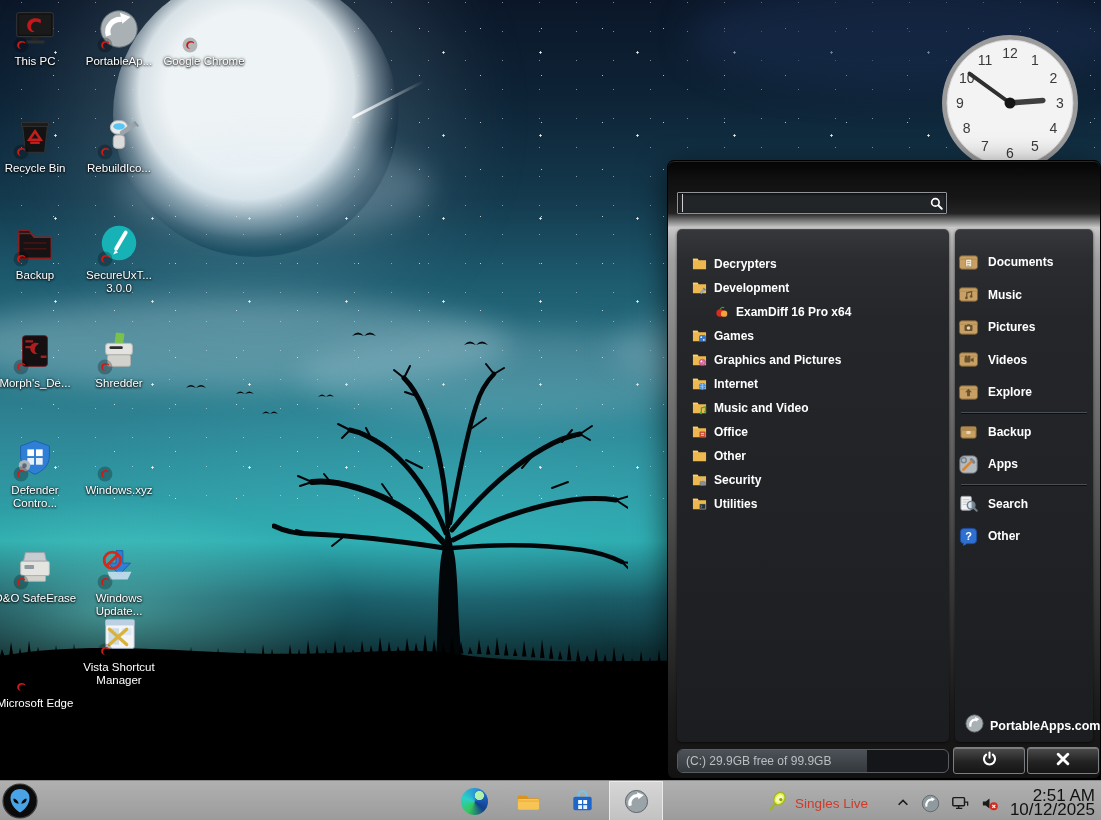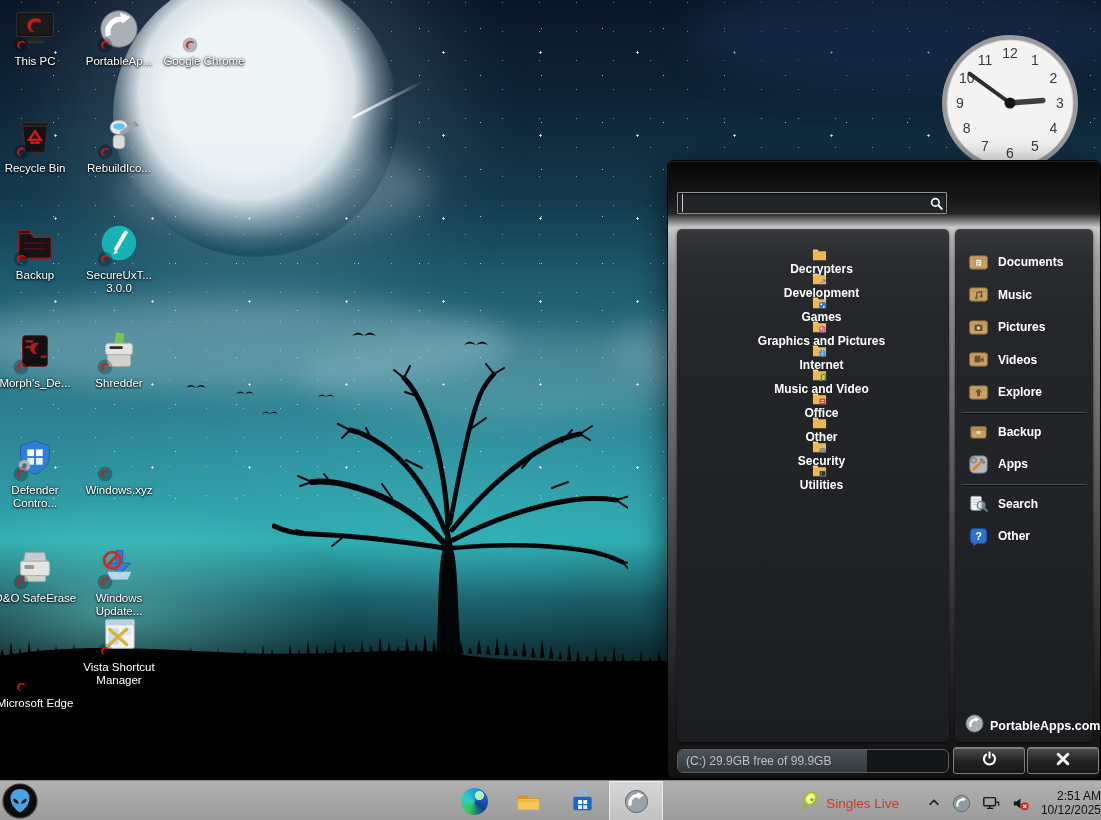--- a/index.html
+++ b/index.html
@@ -64,26 +64,26 @@
     background:#222528;border:1px solid #8e9499;border-radius:1px;
     box-shadow:inset 0 1px 3px rgba(0,0,0,.8);display:flex;align-items:center;}
   .pa-search input{flex:1;background:transparent;border:0;outline:none;color:#e8e8e8;
     font-size:12px;padding:0 4px;height:18px;border-left:1px solid #cfcfcf;margin-left:4px;font-family:inherit;}
   .pa-search .mag{width:20px;display:flex;justify-content:center;}
   .pa-panel{position:absolute;top:68px;height:513px;box-sizing:border-box;border-radius:5px;
     background:linear-gradient(180deg,#36383b 0%,#2a2c2f 6%,#242629 18%,#202225 60%,#1b1d20 100%);
     box-shadow:inset 0 1px 0 rgba(255,255,255,.09),0 1px 3px rgba(0,0,0,.6);}
   .pa-left{left:9px;width:272px;padding-top:18px;}
   .pa-right{left:287px;width:138px;padding-top:17px;}
-  .cat-row{display:flex;align-items:center;height:24px;padding-left:12px;cursor:pointer;flex-direction:column;}
+  .cat-row{display:flex;align-items:flex-end;height:24px;padding-left:12px;cursor:pointer;}
   .cat-row .cicon{width:20px;display:flex;justify-content:center;}
   .cat-row .clabel{margin-left:5px;font-size:12px;font-weight:bold;color:#fff;white-space:nowrap;}
   .cat-row.indent{padding-left:34px;}
   .cat-row.indent .clabel{font-weight:600;}
-  .pl-row{display:flex;align-items:center;height:32.5px;padding-left:10px;cursor:pointer;text-align:center;}
+  .pl-row{display:flex;align-items:center;height:32.5px;cursor:pointer;text-align:center;}
   .pl-row .picon{width:26px;display:flex;justify-content:center;}
   .pl-row .plabel{margin-left:7px;font-size:12px;font-weight:600;color:#fff;white-space:nowrap;}
   .pa-divider{height:1px;margin:3px 6px;background:#4a4f55;box-shadow:0 1px 0 rgba(0,0,0,.6);}
   .pa-brand{position:absolute;left:4px;bottom:5px;display:flex;align-items:center;padding-left:6px;}
   .pa-brand .blabel{margin-left:6px;font-size:12.5px;font-weight:bold;color:#fff;white-space:nowrap;}
   .pa-drive{position:absolute;left:9px;top:588px;width:272px;height:24px;box-sizing:border-box;
     background:#141619;border:1px solid #595d61;border-radius:6px;overflow:hidden;}
   .pa-drive .fill{position:absolute;left:0;top:0;bottom:0;background:linear-gradient(180deg,#4c5257,#33383d);}
   .pa-drive .dtext{position:absolute;left:8px;top:0;line-height:22px;font-size:12px;color:#b9bec3;}
   .pa-btn{position:absolute;top:586px;width:72px;height:27px;box-sizing:border-box;border:1px solid #7a7f83;border-radius:3px;
@@ -97,21 +97,21 @@
   .start-btn{position:absolute;left:2px;top:2px;width:36px;height:36px;cursor:pointer;}
   .tb-group{position:absolute;left:447px;top:0;height:40px;display:flex;align-items:center;}
   .tb-item{width:54px;height:40px;display:flex;align-items:center;justify-content:center;cursor:pointer;}
   .tb-item .tbicon{width:27px;height:27px;}
   .tb-item .tbicon svg,.tb-item .tbicon > div{width:27px;height:27px;}
   .tb-item.active{background:linear-gradient(180deg,#d6d6d6,#c2c2c2);border:1px solid #eaeaea;box-sizing:border-box;}
   .tray{position:absolute;right:0;top:0;height:44px;display:flex;align-items:center;}
   .tray-news{display:flex;align-items:center;gap:7px;margin-right:28px;cursor:pointer;}
   .tray-news .nlabel{font-size:13.5px;color:#cf3a2a;}
   .tray-ic{margin-right:11px;display:flex;align-items:center;cursor:pointer;}
-  .tray-clock{text-align:right;font-size:12px;line-height:14px;color:#111;cursor:default;}
+  .tray-clock{text-align:right;font-size:17px;line-height:14px;color:#111;margin-right:6px;cursor:default;}
 </style>
 </head>
 <body>
 
 <div class="desktop">
 
   <div class="wallpaper">
     <div class="stars"></div>
     <div class="moon"></div>
     <div class="cloud c1"></div>
@@ -446,20 +446,30 @@
         <div class="cat-row">
           <span class="cicon">
             <svg viewBox="0 0 16 16" width="15" height="15">
               <path d="M1 3h5l1 1.5h8V14H1z" fill="#edb84f"></path>
               <path d="M1 3h5l1 1.5H1z" fill="#f7d47c"></path>
               <path d="M8.2 13l4-4 1.8 1.8-4 4z" fill="#9aa7b0"></path>
               <path d="M12 8.6l2.4 2.4" stroke="#6e7a83" stroke-width="1.4"></path>
             </svg>
           </span>
           <span class="clabel">Development</span>
+        </div>
+        <div class="cat-row indent">
+          <span class="cicon">
+            <svg viewBox="0 0 16 16" width="15" height="15">
+              <circle cx="6.5" cy="9.5" r="4" fill="#d62b1f"></circle>
+              <circle cx="10.8" cy="10.3" r="3.4" fill="#f2a33c"></circle>
+              <path d="M6.5 5.5c1-2 3-2.4 4.4-1.4" stroke="#3f9b35" stroke-width="1.2" fill="none"></path>
+            </svg>
+          </span>
+          <span class="clabel">ExamDiff 16 Pro x64</span>
         </div>
         <div class="cat-row">
           <span class="cicon">
             <svg viewBox="0 0 16 16" width="15" height="15">
               <path d="M1 3h5l1 1.5h8V14H1z" fill="#edb84f"></path>
               <path d="M1 3h5l1 1.5H1z" fill="#f7d47c"></path>
               <rect x="8" y="8" width="6.4" height="6.4" rx="1" fill="#3c78c8" stroke="#1f4f93" stroke-width=".5"></rect>
               <circle cx="9.8" cy="9.8" r=".9" fill="#fff"></circle>
               <circle cx="12.6" cy="12.6" r=".9" fill="#fff"></circle>
             </svg>

